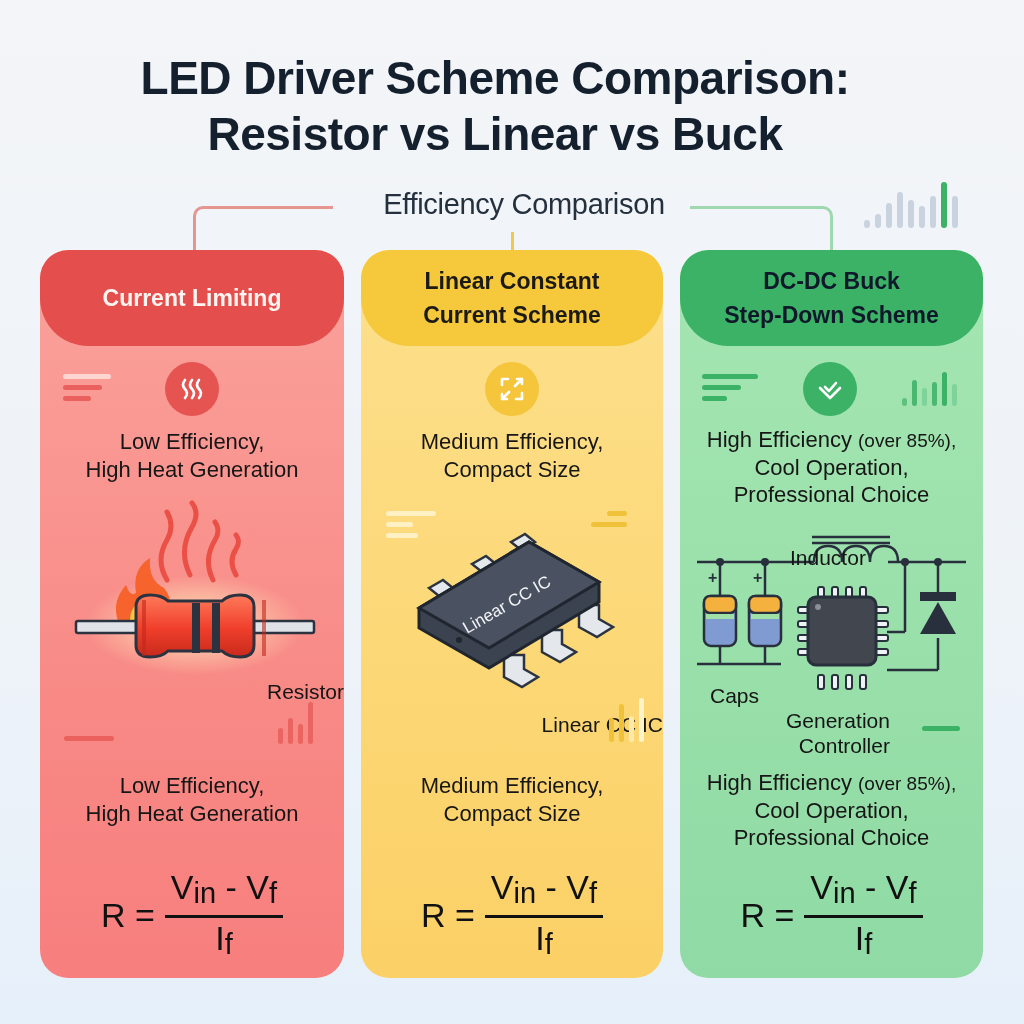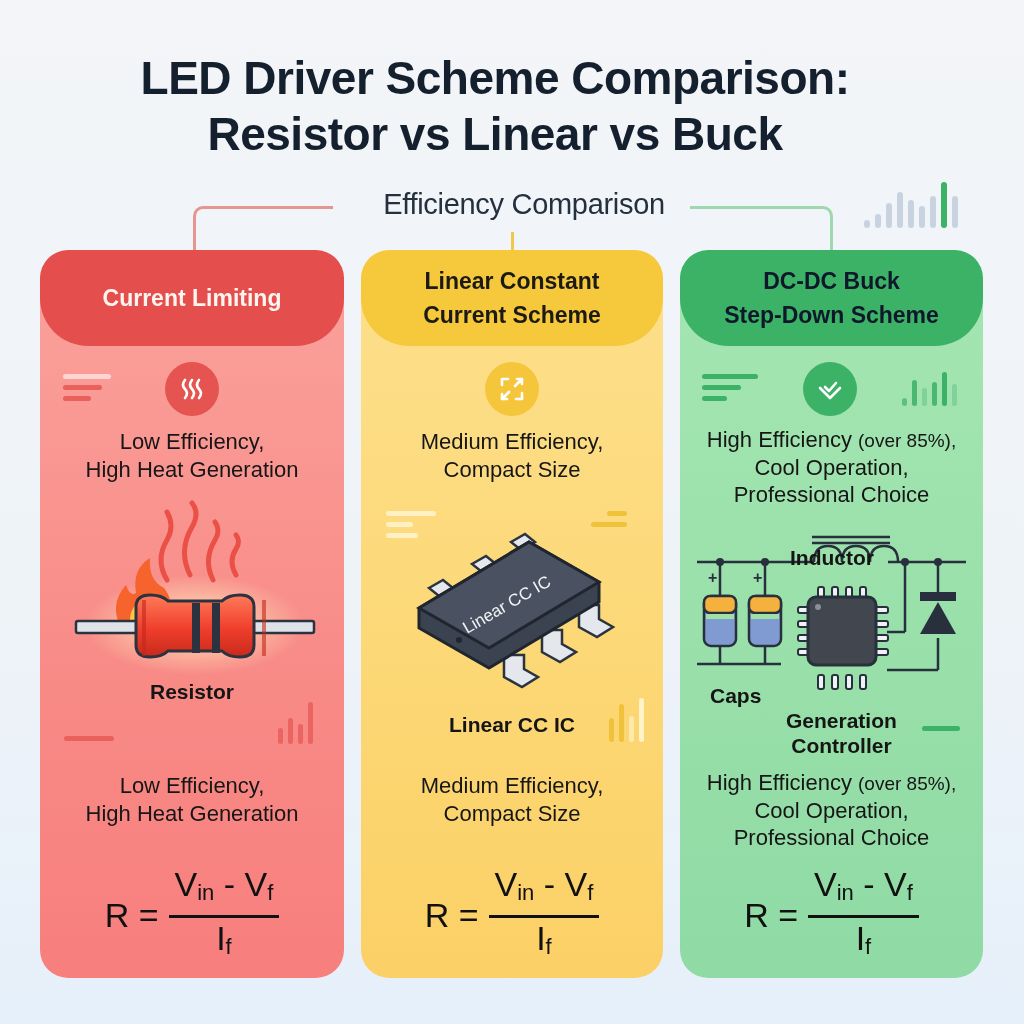--- a/index.html
+++ b/index.html
@@ -49,31 +49,31 @@
   .deco-lines { position: absolute; display: flex; flex-direction: column; gap: 6px; }
   .deco-lines span { height: 5px; border-radius: 3px; }
   .mini-bars { position: absolute; display: flex; align-items: flex-end; gap: 5px; }
   .mini-bars span { width: 5px; border-radius: 3px; }
 
   .desc {
     position: absolute; left: 0; width: 100%; text-align: center;
     font-size: 22px; line-height: 28px; color: #161616;
   }
   .desc .small { font-size: 19px; }
-  .label { position: absolute; text-align: center; font-size: 21px; color: #151515; font-weight: bold; }
+  .label { position: absolute; text-align: right; font-size: 21px; color: #151515; }
 
   .formula {
     position: absolute; left: 0; width: 100%; top: 620px; height: 90px;
     display: flex; align-items: center; justify-content: center; font-size: 34px; color: #111;
   }
   .formula .lhs { margin-right: 10px; }
   .frac { display: inline-flex; flex-direction: column; align-items: center; }
   .frac .num { padding: 0 6px 2px; border-bottom: 3px solid #111; line-height: 40px; }
   .frac .den { line-height: 40px; }
-  .frac sub { font-size: 22px; vertical-align: -4px; }
+  .frac sub { font-size: 29px; vertical-align: -4px; }
 </style>
 </head>
 <body>
 
 <div class="title">
   <div>LED Driver Scheme Comparison:</div>
   <div>Resistor vs Linear vs Buck</div>
 </div>
 <div class="subtitle">Efficiency Comparison</div>
 

